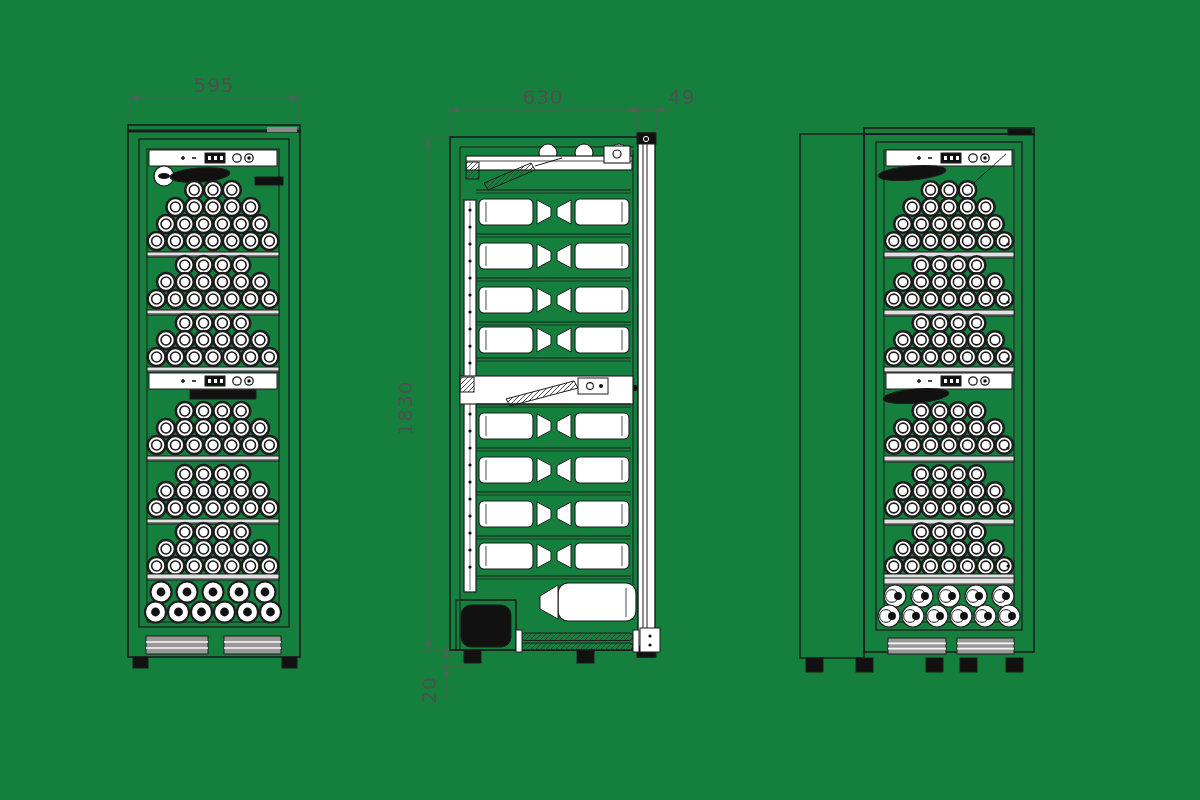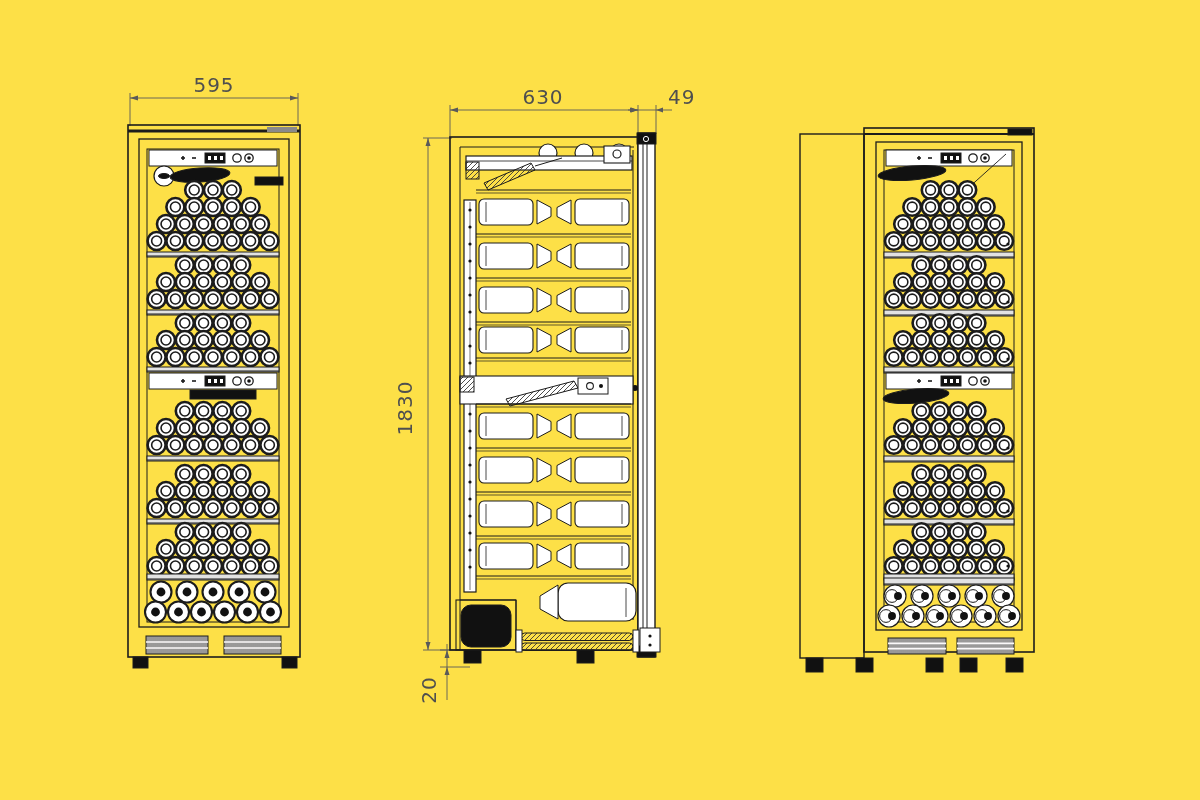--- a/index.html
+++ b/index.html
@@ -1,16 +1,16 @@
 <!DOCTYPE html>
 <html><head>
 <meta charset="utf-8">
 <style>
   html,body{margin:0;padding:0;background:#fbf9fa;}
-  .canvas{position:relative;width:1200px;height:800px;background:#fde047;overflow:hidden;
+  .canvas{position:relative;width:1200px;height:800px;background:#15803d;overflow:hidden;
           font-family:"DejaVu Sans", sans-serif;}
   svg{display:block;}
   text.dim{fill:#4f4f4f;font-size:20px;font-family:"DejaVu Sans", sans-serif;letter-spacing:1px;}
   .thin{stroke:#5a5a5a;stroke-width:0.9;fill:none;}
 </style>
 </head>
 <body>
 
 <div class="canvas">
 <svg id="drawing" viewBox="0 0 1200 800" width="1200" height="800">

